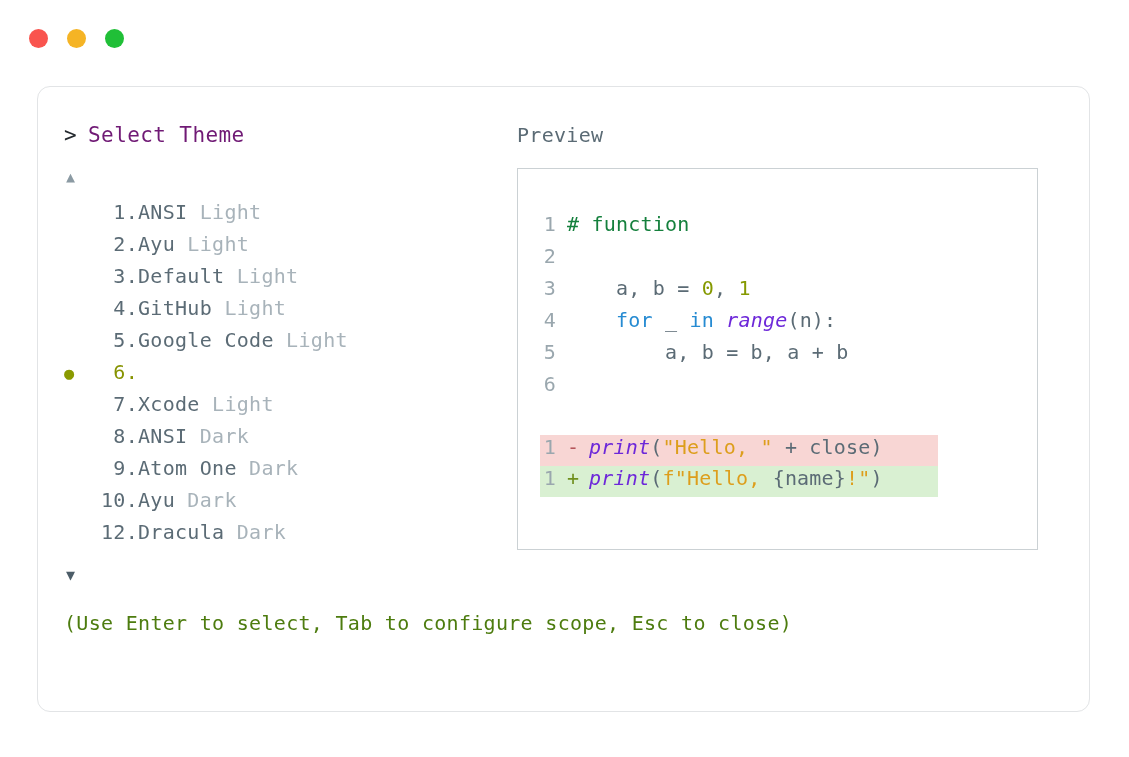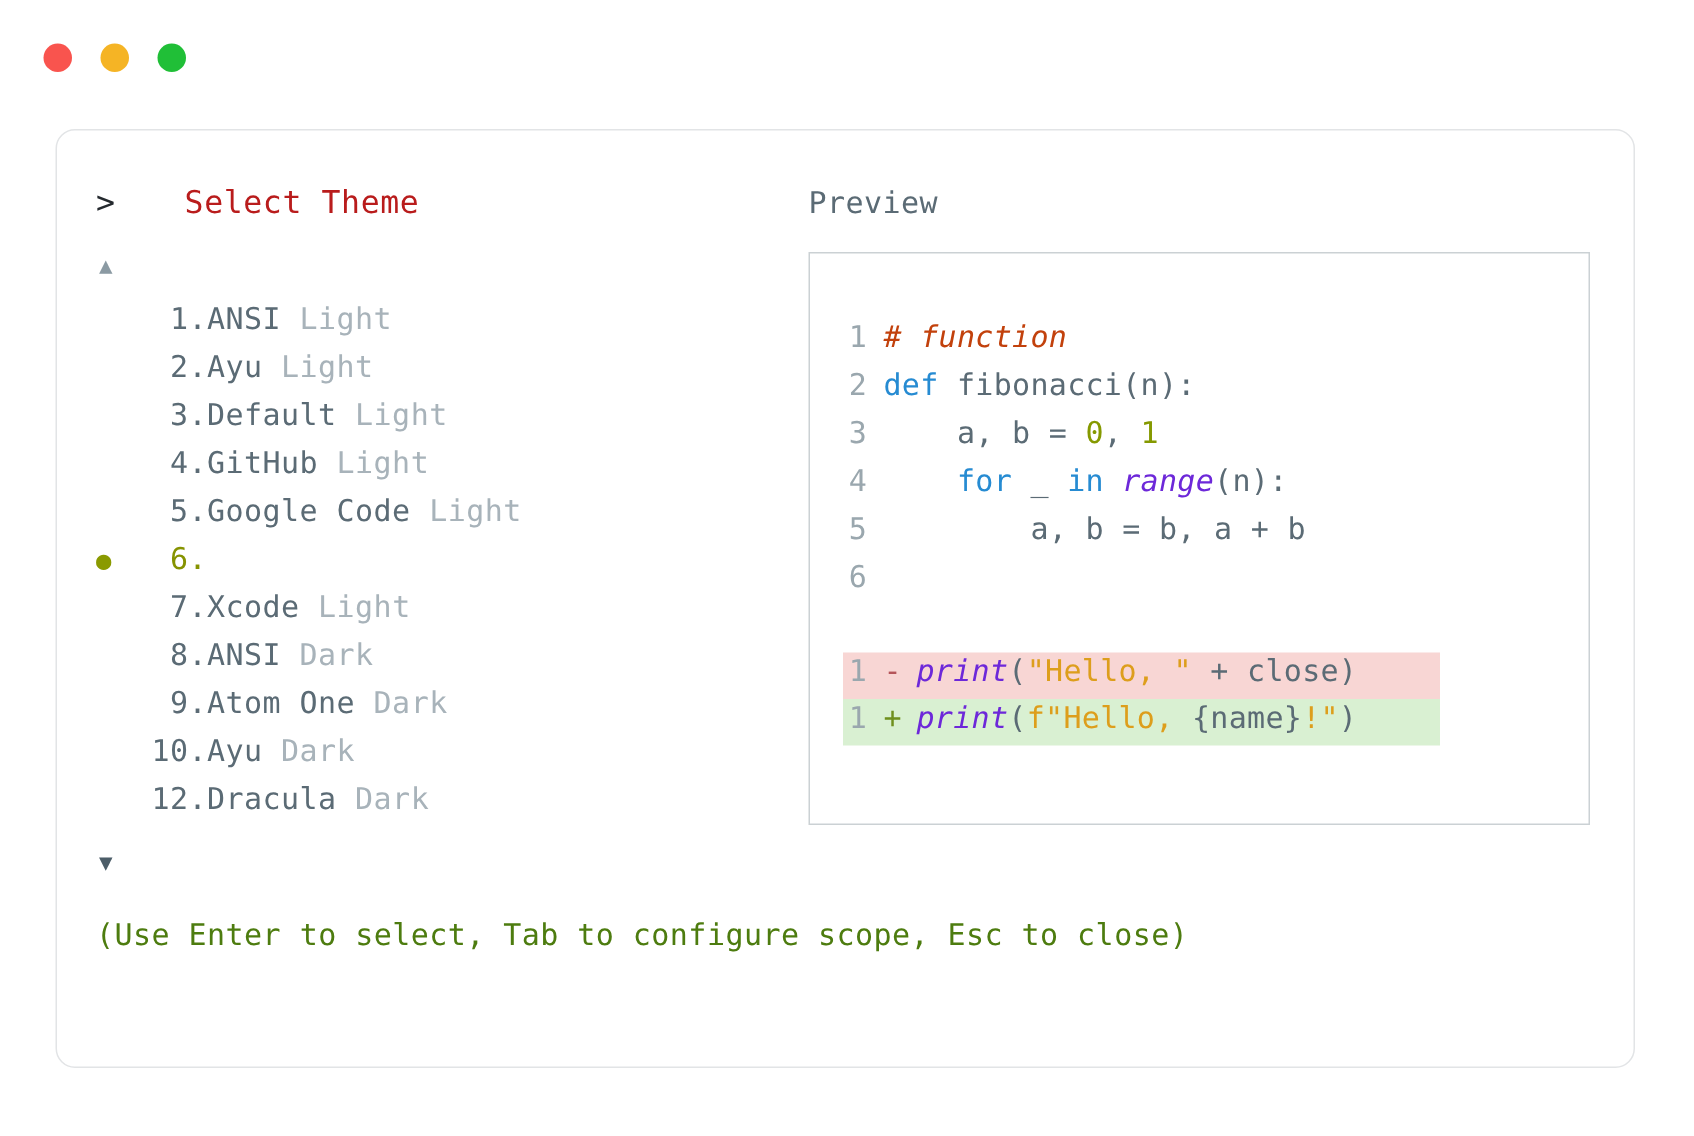--- a/index.html
+++ b/index.html
@@ -62,21 +62,21 @@
   .prompt-line {
     display: flex;
     align-items: baseline;
     gap: 11px;
     font-size: 21px;
     color: #24292e;
     letter-spacing: 0.4px;
     white-space: pre;
   }
   .prompt-caret { color: #24292e; }
-  .prompt-title { color: #b91c1c; margin-left: 35px; }
+  .prompt-title { color: #701a75; }
 
   .scroll-arrow {
     font-size: 15px;
     line-height: 1;
     height: 22px;
     display: flex;
     align-items: center;
   }
   .scroll-arrow.up {
     margin-top: 19px;
@@ -123,21 +123,21 @@
   .variant {
     color: #a8b3ba;
   }
   .theme-row.selected .num-cell,
   .theme-row.selected .name-cell { color: #869300; }
   .theme-row.selected .variant   { color: #869300; }
 
   
   .right-pane {
     position: absolute;
-    left: 501px;
+    left: 479px;
     top: 36px;
     width: 528px;
   }
   .preview-label {
     font-size: 20px;
     color: #5b6b75;
     letter-spacing: 0.3px;
   }
   .preview-box {
     margin-top: 21px;
@@ -160,21 +160,21 @@
   .gutter {
     width: 16px;
     flex: 0 0 16px;
     text-align: right;
     color: #9aa7ae;
     margin-right: 11px;
   }
   .code-body { color: #5b6b75; }
 
   
-  .tok-comment { color: #c2410c; font-style: italic; }
+  .tok-comment { color: #15803d; }
   .tok-kw      { color: #268bd2; }
   .tok-fn      { color: #6d28d9; font-style: italic; }
   .tok-num     { color: #859900; }
   .tok-str     { color: #dd9e1c; }
   .tok-plain   { color: #5b6b75; }
 
   
   .diff-block { margin-top: 31px; }
   .diff-line {
     display: flex;
@@ -250,21 +250,21 @@
 
       <div class="scroll-arrow down">▼</div>
     </div>
 
     <div class="right-pane">
       <div class="preview-label">Preview</div>
 
       <div class="preview-box">
         <div id="code-block">
             <div class="code-line"><span class="gutter">1</span><span class="code-body"><span class="tok-comment"># function</span></span></div>
-            <div class="code-line"><span class="gutter">2</span><span class="code-body"><span class="tok-kw">def</span><span class="tok-plain"> fibonacci(n):</span></span></div>
+            <div class="code-line"><span class="gutter">2</span></div>
             <div class="code-line"><span class="gutter">3</span><span class="code-body"><span class="tok-plain">    a, b = </span><span class="tok-num">0</span><span class="tok-plain">, </span><span class="tok-num">1</span></span></div>
             <div class="code-line"><span class="gutter">4</span><span class="code-body"><span class="tok-plain">    </span><span class="tok-kw">for</span><span class="tok-plain"> _ </span><span class="tok-kw">in</span><span class="tok-plain"> </span><span class="tok-fn">range</span><span class="tok-plain">(n):</span></span></div>
             <div class="code-line"><span class="gutter">5</span><span class="code-body"><span class="tok-plain">        a, b = b, a + b</span></span></div>
             <div class="code-line"><span class="gutter">6</span></div>
           </div>
         <div class="diff-block" id="diff-block">
             <div class="diff-line removed" style="background: rgb(248, 214, 212);"><span class="diff-gutter">1</span><span class="diff-mark">-</span><span class="code-body"><span class="tok-fn">print</span><span class="tok-plain">(</span><span class="tok-str">"Hello, "</span><span class="tok-plain"> + close)</span></span></div>
             <div class="diff-line added" style="background: rgb(217, 240, 210);"><span class="diff-gutter">1</span><span class="diff-mark">+</span><span class="code-body"><span class="tok-fn">print</span><span class="tok-plain">(</span><span class="tok-str">f"Hello, </span><span class="tok-plain">{name}</span><span class="tok-str">!"</span><span class="tok-plain">)</span></span></div>
           </div>
       </div>

